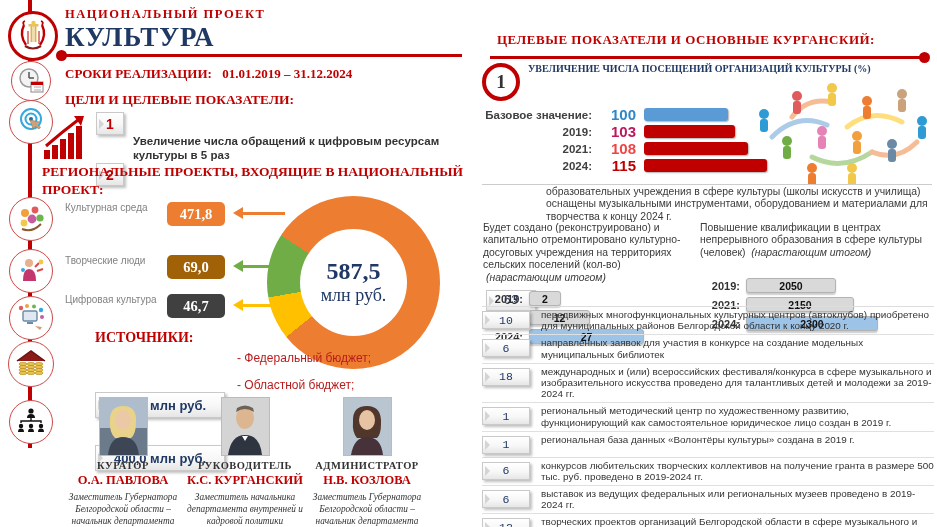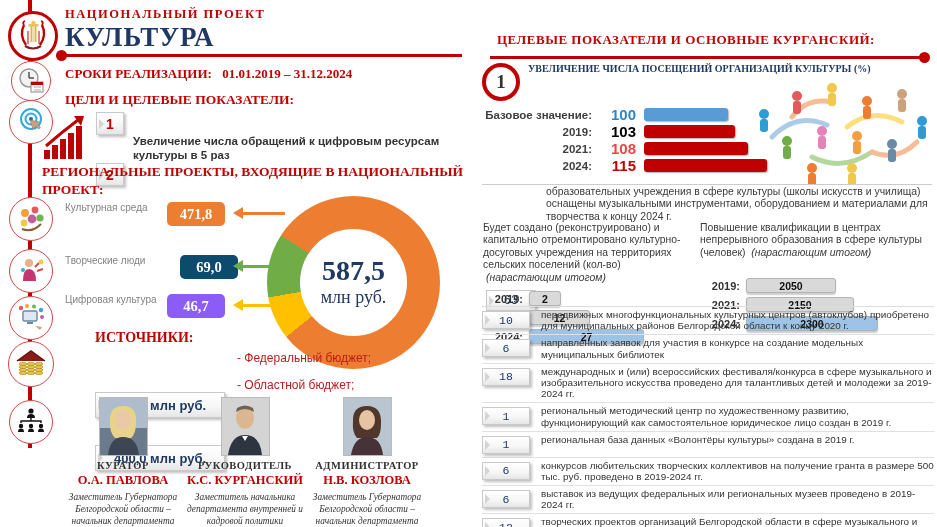--- a/index.html
+++ b/index.html
@@ -39,21 +39,21 @@
   .proj-pill{width:58px;height:24px;border-radius:5px;color:#fff;font-weight:bold;
              font-size:14.5px;display:flex;align-items:center;justify-content:center;
              font-family:"Liberation Serif",serif;}
   .arrow{height:3px;}
   .arrow::before{content:"";position:absolute;left:-10px;top:-5px;
     border:6.5px solid transparent;border-right:10px solid;border-right-color:inherit;}
   .donut{left:267px;top:196px;width:173px;height:173px;border-radius:50%;
     background:conic-gradient(#ED7D31 0 231deg,#FFC000 231deg 260deg,#70AD47 260deg 303deg,#ED7D31 303deg 360deg);}
   .donut-hole{position:absolute;left:33px;top:33px;width:107px;height:107px;border-radius:50%;
     background:#fff;display:flex;flex-direction:column;align-items:center;justify-content:center;}
-  .donut-total{font-size:28px;font-weight:bold;line-height:1;}
+  .donut-total{font-size:24px;font-weight:bold;line-height:1;}
   .donut-unit{font-size:18px;margin-top:2px;}
 
   
   .src-btn{width:128px;height:24px;font-size:13px;font-weight:bold;color:#1F3864;}
   .src-label{font-size:12px;color:#b91c1c;}
 
   
   .person{width:122px;text-align:center;}
   .photo{width:47px;height:57px;margin:0 auto;border:1px solid #bbb;overflow:hidden;}
   .role{font-size:10.5px;color:#333;margin-top:4px;font-weight:bold;letter-spacing:.5px;}
@@ -234,25 +234,25 @@
   </div>
   <div class="abs goal-text" style="left:133px;top:134px;width:345px;">Увеличение числа обращений к цифровым ресурсам культуры в 5 раз</div>
 
   <div class="abs h-red serif" style="left:42px;top:163px;width:425px;line-height:1.3;">РЕГИОНАЛЬНЫЕ  ПРОЕКТЫ, ВХОДЯЩИЕ В НАЦИОНАЛЬНЫЙ ПРОЕКТ:</div>
 
   <div class="abs proj-label" style="left:65px;top:202px;width:95px;">Культурная среда</div>
   <div class="abs proj-pill" style="left:167px;top:202px;background:#ED7D31;">471,8</div>
   <div class="abs arrow" style="left:237px;top:212px;width:48px;background:#ED7D31;color:#ED7D31;border-right-color:#ED7D31;"></div>
 
   <div class="abs proj-label" style="left:65px;top:255px;width:95px;">Творческие люди</div>
-  <div class="abs proj-pill" style="left:180px;top:255px;background:#0c4a6e;">69,0</div>
+  <div class="abs proj-pill" style="left:167px;top:255px;background:#a16207;">69,0</div>
   <div class="abs arrow" style="left:237px;top:265px;width:42px;background:#70AD47;color:#70AD47;border-right-color:#70AD47;"></div>
 
   <div class="abs proj-label" style="left:65px;top:294px;width:95px;">Цифровая культура</div>
-  <div class="abs proj-pill" style="left:167px;top:294px;background:#8b5cf6;text-align:center;">46,7</div>
+  <div class="abs proj-pill" style="left:167px;top:294px;background:#404040;text-align:center;">46,7</div>
   <div class="abs arrow" style="left:237px;top:304px;width:48px;background:#FFC000;color:#FFC000;border-right-color:#FFC000;"></div>
 
   <div class="abs donut">
     <div class="donut-hole">
       <div class="donut-total serif navy">587,5</div>
       <div class="donut-unit serif navy">млн руб.</div>
     </div>
   </div>
 
   <div class="abs h-red serif" style="left:95px;top:330px;font-size:14px;">ИСТОЧНИКИ:</div>
@@ -314,21 +314,21 @@
   </div>
   <div class="abs ind-title serif navy">УВЕЛИЧЕНИЕ  ЧИСЛА ПОСЕЩЕНИЙ  ОРГАНИЗАЦИЙ КУЛЬТУРЫ (%)</div>
 
   <div class="chart-row" style="left:482px;top:106px;">
     <div class="c-label">Базовое значение:</div>
     <div class="c-val" style="color:#2E86C8;">100</div>
     <div class="c-bar" style="width:84px;background:#5B9BD5;"></div>
   </div>
   <div class="chart-row" style="left:482px;top:123px;">
     <div class="c-label">2019:</div>
-    <div class="c-val" style="color:#000000;">103</div>
+    <div class="c-val" style="color:#be185d;">103</div>
     <div class="c-bar" style="width:91px;background:#C00000;"></div>
   </div>
   <div class="chart-row" style="left:482px;top:140px;">
     <div class="c-label">2021:</div>
     <div class="c-val" style="color:#ef4444;">108</div>
     <div class="c-bar" style="width:104px;background:#C00000;"></div>
   </div>
   <div class="chart-row" style="left:482px;top:157px;">
     <div class="c-label">2024:</div>
     <div class="c-val" style="color:#C00000;">115</div>

